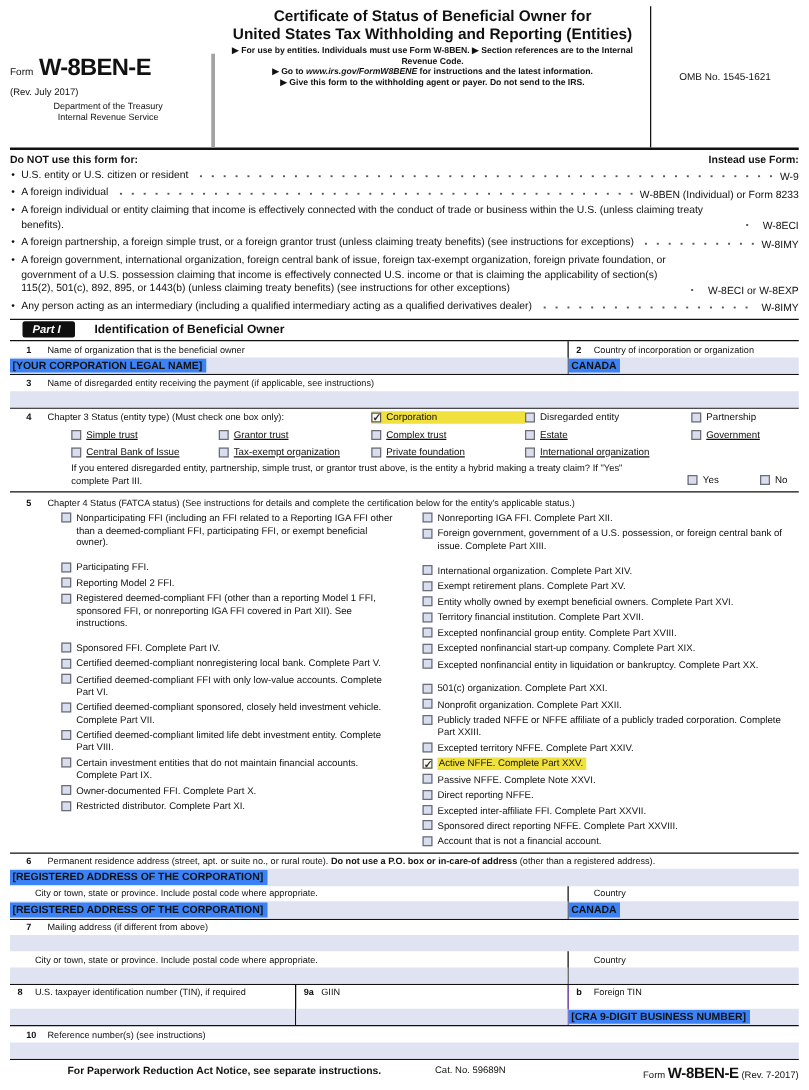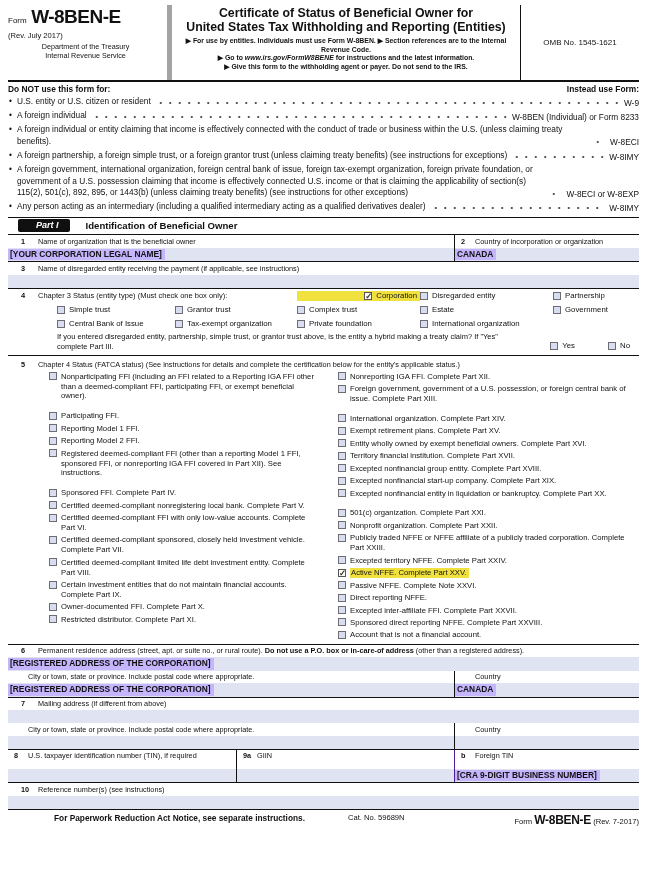--- a/index.html
+++ b/index.html
@@ -6,21 +6,21 @@
   html, body { background: #fff; }
   body {
     width: 647px; height: 872px; overflow: hidden;
     font-family: "Liberation Sans", sans-serif; color: #111;
     -webkit-font-smoothing: antialiased;
   }
   .page { padding: 5px 8px 0 8px; }
 
   
   .hdr { display: flex; border-bottom: 2px solid #111; }
-  .hdr-left { flex: 0 0 164px; border-right: 5px solid #a3a3a3; padding: 1px 4px 20px 0; }
+  .hdr-left { flex: 0 0 164px; border-right: 3px solid #a3a3a3; padding: 1px 4px 20px 0; margin-top: 38px; }
   .form-word { font-size: 8px; }
   .form-number-big { font-size: 19px; font-weight: bold; letter-spacing: -0.5px; }
   .rev { font-size: 7.6px; margin-top: 3px; }
   .dept { font-size: 7.2px; margin-top: 2px; line-height: 1.25; text-align: center; }
   .hdr-center { flex: 1; text-align: center; padding: 2px 5px 2px 5px; border-right: 1px solid #111; }
   .title { font-size: 12.3px; font-weight: bold; line-height: 1.12; }
   .hdr-notes { font-size: 6.9px; font-weight: bold; margin-top: 2px; line-height: 1.3; }
   .hdr-notes .url { font-style: italic; }
   .hdr-right { flex: 0 0 118px; display: flex; align-items: center; justify-content: center; font-size: 8px; }
 
@@ -31,50 +31,50 @@
   .bullet { flex: 0 0 9px; font-size: 8.3px; padding-left: 1px; }
   .dnu-text { font-size: 8.3px; line-height: 1.4; max-width: 588px; }
   .leader { flex: 1 1 auto; min-width: 12px; height: 6px; align-self: flex-end; margin: 0 5px 2px 5px;
     background-image: radial-gradient(circle, #555 0.9px, transparent 1.15px);
     background-size: 9.5px 6px; background-position: 0 100%; background-repeat: repeat-x; }
   .dnu-form { align-self: flex-end; white-space: nowrap; font-size: 8.3px; }
 
   
   .part-bar { display: flex; align-items: center; padding: 1px 0 2px 0; border-bottom: 1px solid #111; }
   .part-chip { background: #101010; color: #fff; font-weight: bold; font-style: italic; font-size: 9px;
-    padding: 1px 11px 2px 18px; border-radius: 2px; margin-left: 10px; }
+    padding: 1px 11px 2px 8px; border-radius: 2px; margin-left: 10px; }
   .part-title { font-weight: bold; font-size: 9.6px; margin-left: 16px; }
 
   
   .frow { border-bottom: 1px solid #111; }
   .flabel { display: flex; font-size: 7.3px; padding: 1.5px 2px 1.5px 0; line-height: 1.3; }
   .fnum { flex: 0 0 30px; padding-left: 13px; font-weight: bold; }
   .fnum.sm { flex: 0 0 20px; padding-left: 6px; }
   .ftext { flex: 1; }
   .vrow { background: #dfe3f2; min-height: 13px; font-size: 8.4px; font-weight: bold; padding: 1px 2px 1px 0; line-height: 1.25; }
-  .hl { background: #c4b5fd; padding: 0 3px 1px 2px; display: inline-block; }
+  .hl { background: #3b82f6; padding: 0 3px 1px 2px; display: inline-block; }
   .split { display: flex; }
   .col-a { flex: 1; border-right: 1px solid #111; }
   .col-b { flex: 0 0 184px; }
   .c3a { flex: 0 0 229px; border-right: 1px solid #111; }
   .c3b { flex: 1; border-right: 1px solid #4c1d95; }
   .c3c { flex: 0 0 184px; }
   .tall { min-height: 19px; }
 
   
   .cb { display: inline-block; width: 8px; height: 8px; border: 1px solid #6c6c74; background: #d8ddef;
     margin-right: 4px; position: relative; flex: 0 0 auto; margin-top: 1px; }
   .checked .cb { background: #fbfaf3; border-color: #555; }
   .checked .cb::after { content: "✓"; position: absolute; left: 0px; top: -1.5px; font-size: 8.5px; font-weight: bold; color: #333; }
-  .hl-item { background: #f0e13e; justify-content: flex-end; }
+  .hl-item { background: #f0e13e; }
   .cb-inline { display: inline-flex; align-items: flex-start; font-size: 7.8px; line-height: 1.2; padding: 0 3px 1px 0; }
 
   
   .c3-row1 { display: grid; grid-template-columns: 289px 123px 133px 1fr; padding: 2px 0 1px 0; }
-  .c3-rows { display: grid; grid-template-columns: 118px 122px 123px 133px 1fr; padding-left: 49px; margin-top: 3px; }
+  .c3-rows { display: grid; grid-template-columns: 118px 122px 123px 133px 1fr; padding-left: 49px; margin-top: 3px; text-decoration: underline; }
   .c3-label { display: flex; font-size: 7.5px; }
   .hybrid { display: flex; padding: 3px 2px 3px 49px; }
   .hybrid-text { flex: 0 1 472px; font-size: 7.5px; line-height: 1.35; }
   .hybrid-yn { margin-left: auto; display: flex; gap: 30px; align-items: flex-end; padding-bottom: 1px; padding-right: 4px; }
 
   
   .f5 { padding: 2px 0 1px 0; border-bottom: 1px solid #111; }
   .f5-cols { display: flex; margin-top: 1px; }
   .f5-left { flex: 0 0 314px; padding-left: 41px; }
   .f5-right { flex: 1; padding-left: 16px; }
@@ -302,24 +302,20 @@
           <div class="f-item">
             <span class="cb"></span>
             <span class="f-label"><span>Nonparticipating FFI (including an FFI related to a Reporting IGA FFI other than a deemed-compliant FFI, participating FFI, or exempt beneficial owner).</span></span>
           </div>
 
           <div class="f-item gap">
             <span class="cb"></span>
             <span class="f-label"><span>Participating FFI.</span></span>
           </div>
 
-          <div class="f-item">
-            <span class="cb"></span>
-            <span class="f-label"><span>Reporting Model 1 FFI.</span></span>
-          </div>
 
           <div class="f-item">
             <span class="cb"></span>
             <span class="f-label"><span>Reporting Model 2 FFI.</span></span>
           </div>
 
           <div class="f-item">
             <span class="cb"></span>
             <span class="f-label"><span>Registered deemed-compliant FFI (other than a reporting Model 1 FFI, sponsored FFI, or nonreporting IGA FFI covered in Part XII). See instructions.</span></span>
           </div>

